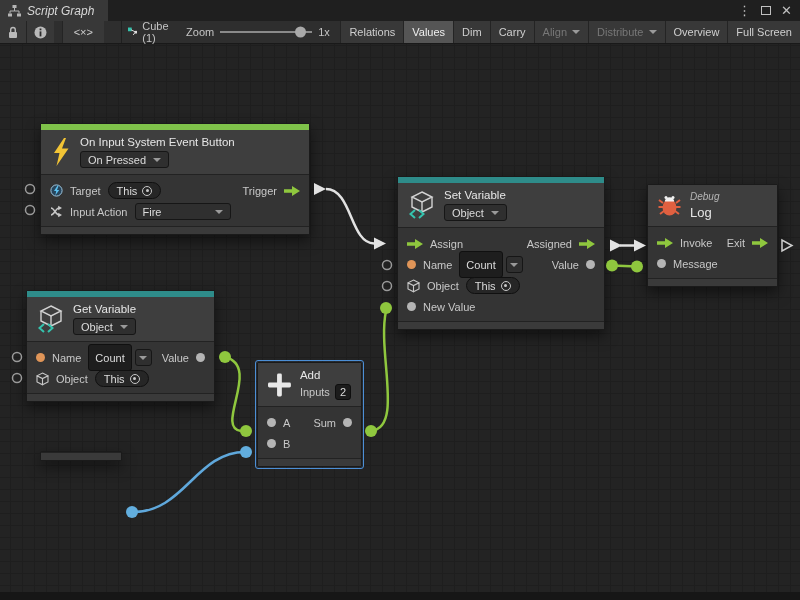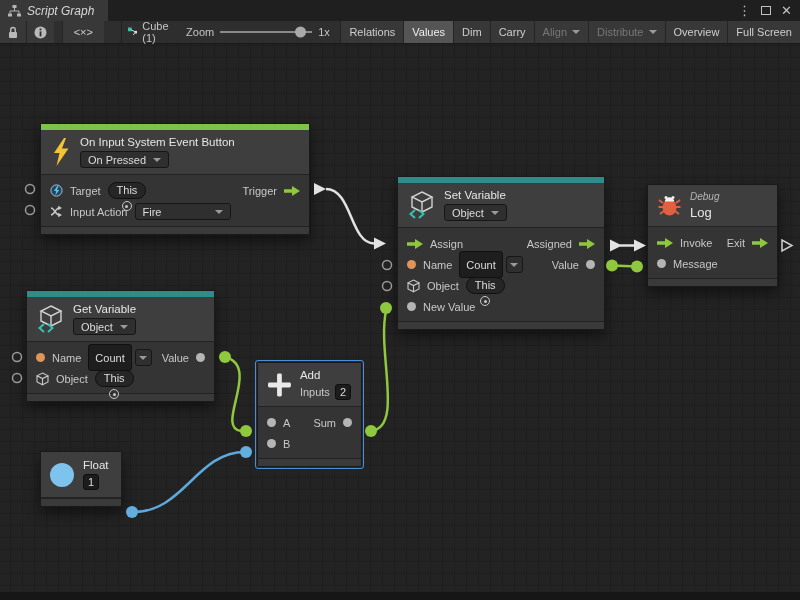--- a/index.html
+++ b/index.html
@@ -79,21 +79,21 @@
         padding:1px 7px; display:inline-flex; align-items:center; gap:7px;
         color:#dcdcdc; height:17px; }
   .field { background:#1e1e1e; border:1px solid #101010; border-radius:3px;
            padding:1px 6px; color:#dcdcdc; height:27px; display:inline-flex;
            align-items:center; }
   .dd-caret-box { background:#2f2f2f; border:1px solid #161616; border-radius:3px;
                   width:17px; height:17px; display:inline-flex; align-items:center;
                   justify-content:center; margin-left:3px; }
   .chip { background:#262626; border:1px solid #101010; border-radius:9px;
           padding:1px 8px; display:inline-flex; align-items:center; gap:5px;
-          color:#dcdcdc; height:17px;flex-direction:column; }
+          color:#dcdcdc; height:17px; }
   .obj-pick { width:10px; height:10px; border:1px solid #c8c8c8; border-radius:50%;
               position:relative; display:inline-block; flex:0 0 auto; }
   .obj-pick::after { content:""; position:absolute; inset:2.5px; background:#c8c8c8;
                      border-radius:50%; }
   .valbox { background:#1c1c1c; border:1px solid #0e0e0e; border-radius:3px;
             min-width:16px; height:16px; display:inline-flex; align-items:center;
             justify-content:center; color:#dcdcdc; padding:0 4px; }
 
   #node-event { left:40px; top:123px; width:270px; }
   #node-set   { left:397px; top:176px; width:208px; }
@@ -338,27 +338,20 @@
         <div class="row">
           <span class="dot gray"></span>
           <span>B</span>
         </div>
       </div>
       <div class="nfoot"></div>
     </div>
   </div>
 
   <div class="node" id="node-float">
-    <div class="nhead" style="padding:7px 9px">
-      <span class="float-circle"></span>
-      <div class="col">
-        <span class="ntitle">Float</span>
-        <span class="valbox">1</span>
-      </div>
-    </div>
     <div class="nfoot"></div>
   </div>
 
   <svg class="wires">
 
     <circle cx="30" cy="189" r="4.5" fill="none" stroke="#9a9a9a" stroke-width="1.5"></circle>
     <circle cx="30" cy="210" r="4.5" fill="none" stroke="#9a9a9a" stroke-width="1.5"></circle>
     <circle cx="387" cy="265" r="4.5" fill="none" stroke="#9a9a9a" stroke-width="1.5"></circle>
     <circle cx="387" cy="286" r="4.5" fill="none" stroke="#9a9a9a" stroke-width="1.5"></circle>
     <circle cx="17" cy="357" r="4.5" fill="none" stroke="#9a9a9a" stroke-width="1.5"></circle>

